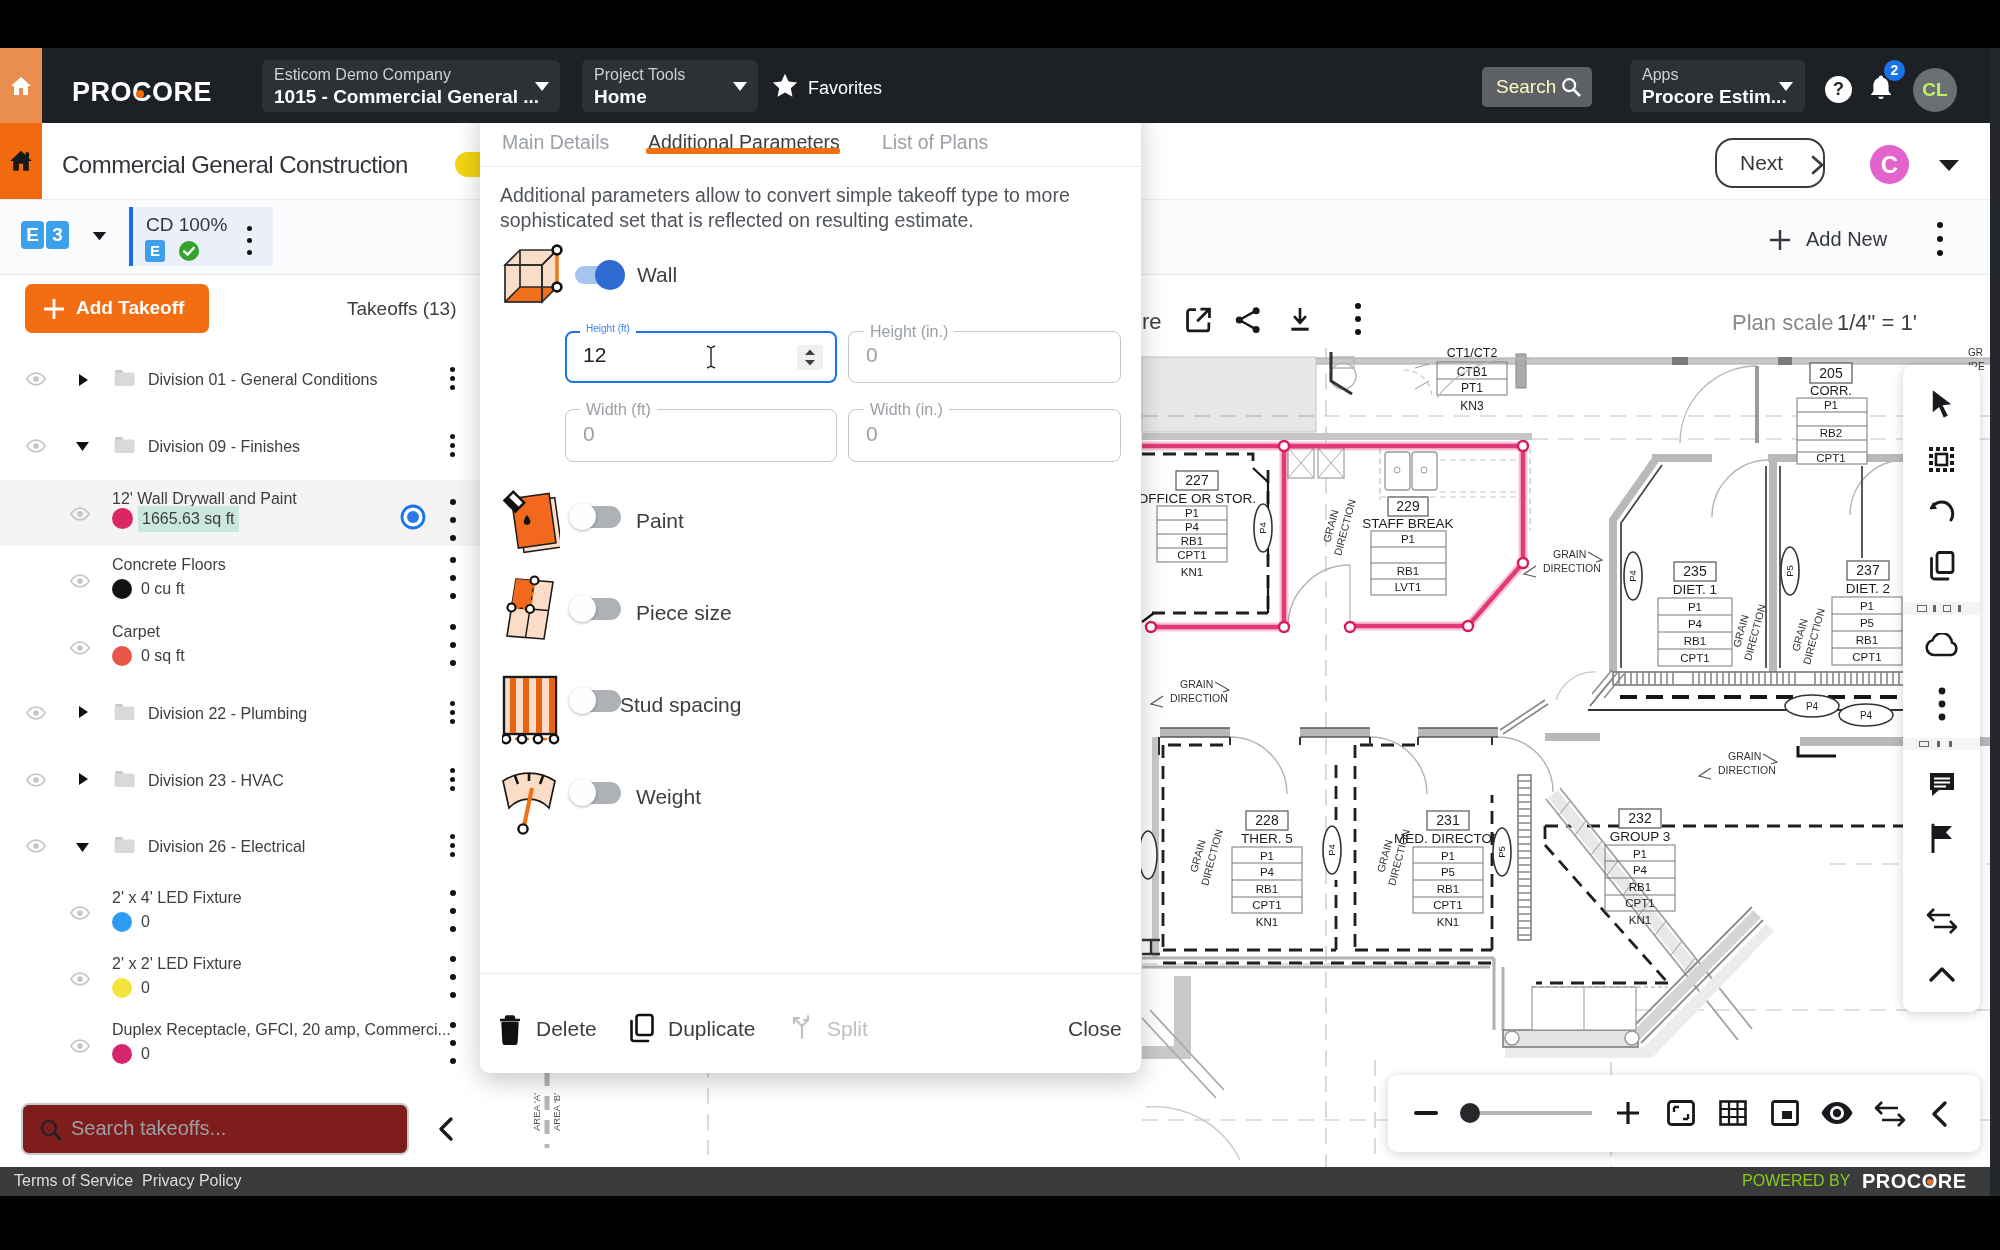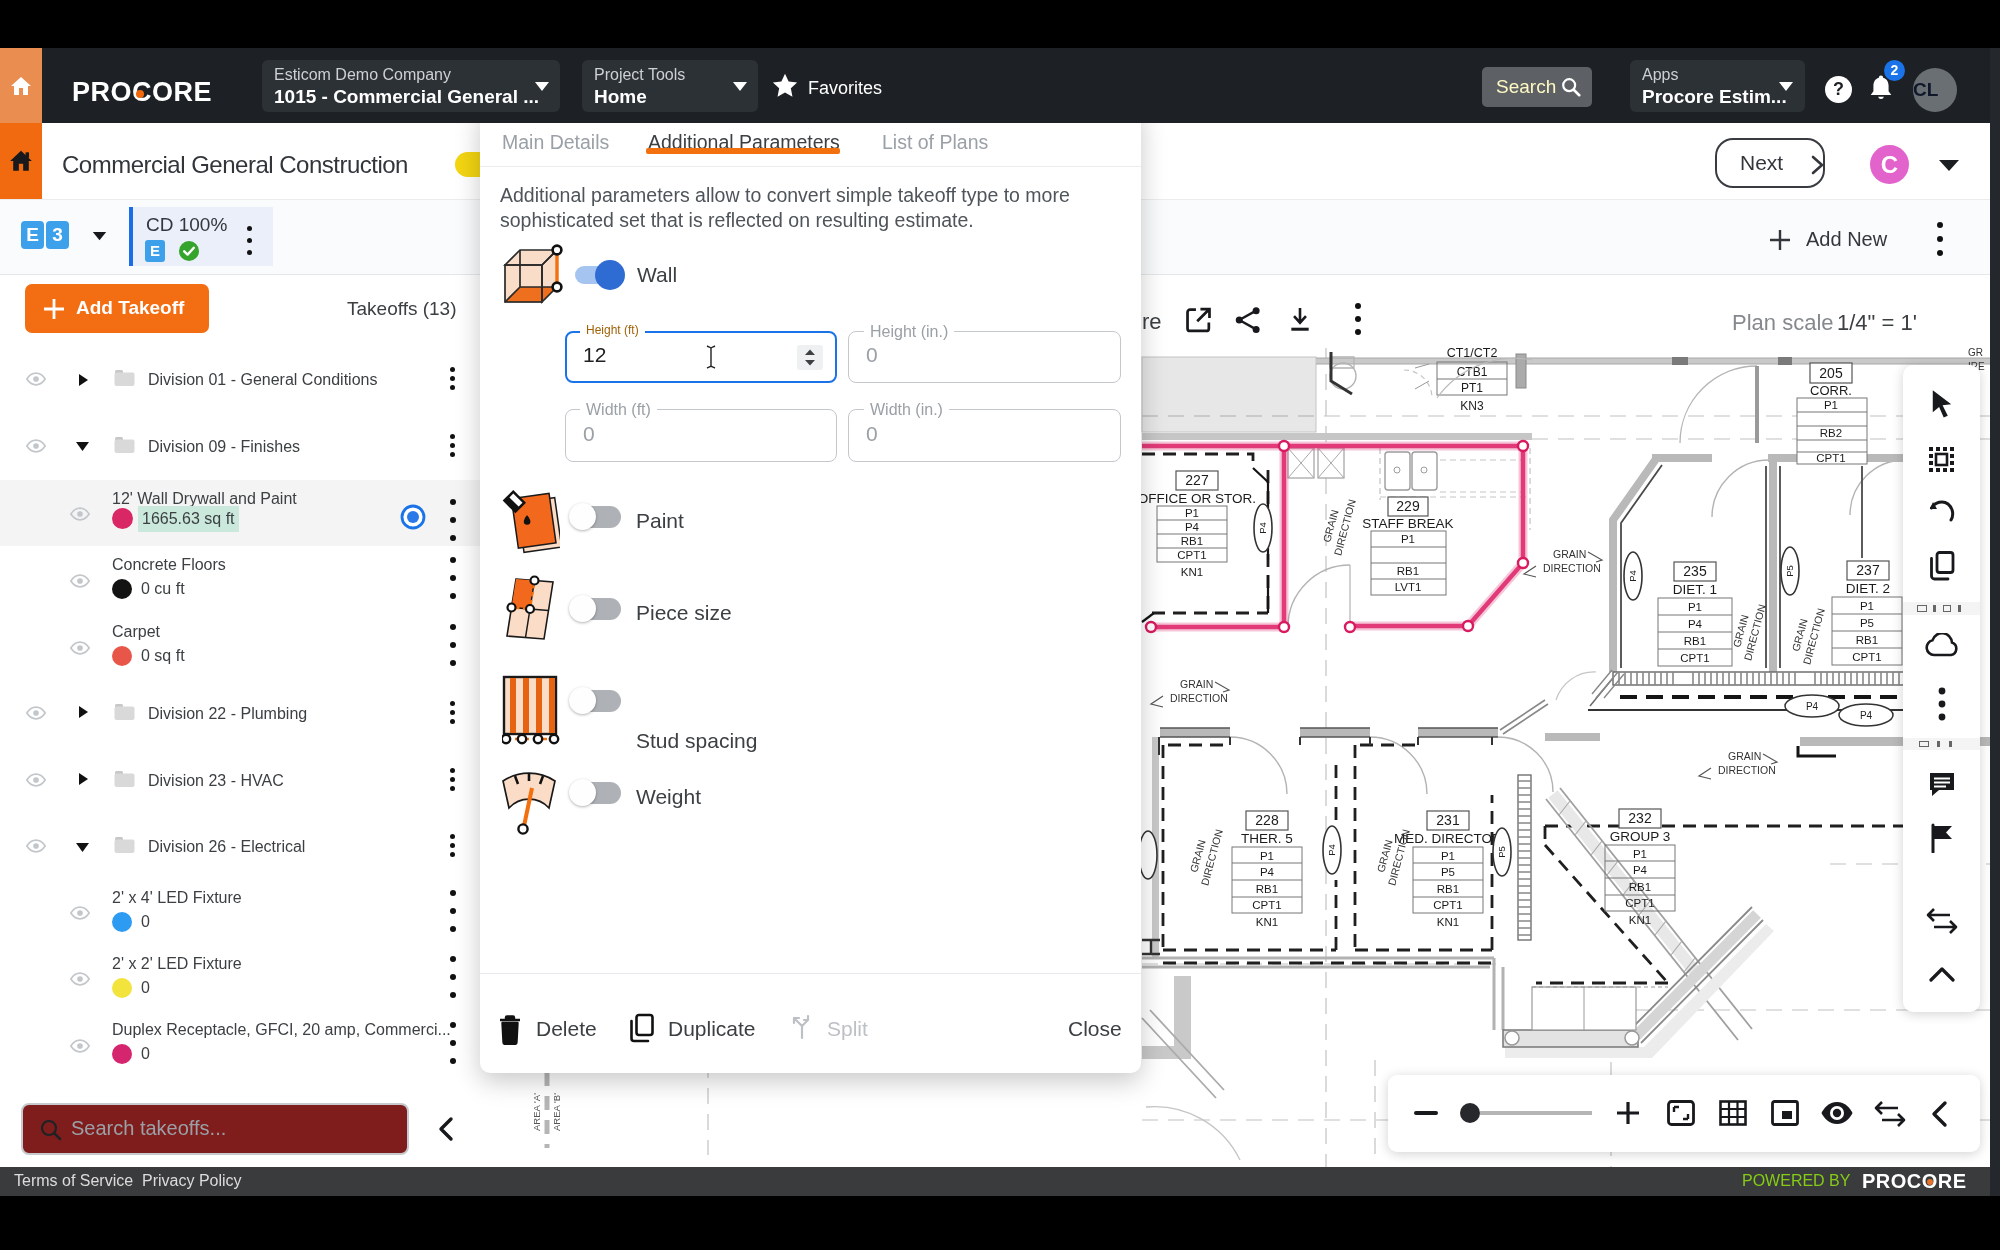--- a/index.html
+++ b/index.html
@@ -754,21 +754,21 @@
       <circle cx="55" cy="9" r="4.4" fill="#fff" stroke="#111" stroke-width="2.6"></circle>
       <circle cx="55" cy="46" r="4.4" fill="#fff" stroke="#111" stroke-width="2.6"></circle>
     </svg>
     <div class="abs" style="left:95px;top:155px;width:49px;height:30px;">
       <div class="abs" style="left:0;top:6px;width:48px;height:18px;border-radius:9px;background:#a5c4f0;"></div>
       <div class="abs" style="left:20px;top:0;width:30px;height:30px;border-radius:50%;background:#2e6bd3;"></div>
     </div>
     <div class="abs" style="left:157px;top:158px;">Wall</div>
 
     <div class="abs" style="left:85px;top:226px;width:272px;height:52px;border:2.5px solid #1a73e8;border-radius:8px;"></div>
-    <div class="abs" style="left:100px;top:218px;background:#fff;padding:0 6px;font-size:12px;color:#a16207;">Height (ft)</div>
+    <div class="abs" style="left:100px;top:218px;background:#fff;padding:0 6px;font-size:10px;color:#3b82f6;">Height (ft)</div>
     <div class="abs" style="left:103px;top:238px;font-size:21px;color:#202124;">12</div>
     <div class="abs" style="left:317px;top:240px;width:26px;height:25px;background:#eef0f2;border-radius:3px;">
       <svg width="26" height="25" viewBox="0 0 26 25">
           <path d="M8 10 L13 4.5 L18 10 Z" fill="#3c4043"></path>
           <path d="M8 15 L13 20.5 L18 15 Z" fill="#3c4043"></path>
         </svg>
     </div>
     <svg class="abs" style="left:224px;top:239px;" width="14" height="26" viewBox="0 0 14 26">
         <path d="M3 2 C5 3 6 3 7 4 C8 3 9 3 11 2 M7 4 V22 M3 24 C5 23 6 23 7 22 C8 23 9 23 11 24" fill="none" stroke="#202124" stroke-width="1.4"></path>
       </svg>
@@ -827,21 +827,21 @@
       <line x1="4" y1="64" x2="52" y2="64" stroke="#f3700f" stroke-width="2.4" stroke-dasharray="5 4"></line>
       <circle cx="4" cy="64" r="4.2" fill="#fff" stroke="#111" stroke-width="2.4"></circle>
       <circle cx="20" cy="64" r="4.2" fill="#fff" stroke="#111" stroke-width="2.4"></circle>
       <circle cx="36" cy="64" r="4.2" fill="#fff" stroke="#111" stroke-width="2.4"></circle>
       <circle cx="52" cy="64" r="4.2" fill="#fff" stroke="#111" stroke-width="2.4"></circle>
     </svg>
     <div class="abs" style="left:90px;top:584px;width:51px;height:23px;">
       <div class="abs" style="left:0;top:1px;width:51px;height:22px;border-radius:11px;background:#aeb1b5;"></div>
       <div class="abs" style="left:-1px;top:-2px;width:27px;height:27px;border-radius:50%;background:#fefefe;box-shadow:0 1px 3px rgba(0,0,0,.3);"></div>
     </div>
-    <div class="abs" style="left:156px;top:588px;margin-top:36px;">Stud spacing</div>
+    <div class="abs" style="left:140px;top:588px;">Stud spacing</div>
 
     <svg class="abs" style="left:21px;top:659px;" width="60" height="74" viewBox="0 0 60 74">
       <path d="M8 44 L2 17 A47 47 0 0 1 54 17 L48 44 A27 27 0 0 0 8 44 Z" fill="#fbdcc6" stroke="#1a1a1a" stroke-width="1.7"></path>
       <line x1="14" y1="12" x2="17" y2="20" stroke="#111" stroke-width="2.6"></line>
       <line x1="28" y1="9" x2="28" y2="17" stroke="#111" stroke-width="2.6"></line>
       <line x1="42" y1="12" x2="39" y2="20" stroke="#111" stroke-width="2.6"></line>
       <line x1="31" y1="24" x2="23" y2="62" stroke="#f3700f" stroke-width="4"></line>
       <circle cx="22" cy="65" r="4.6" fill="#fff" stroke="#111" stroke-width="2.4"></circle>
     </svg>
     <div class="abs" style="left:90px;top:676px;width:51px;height:23px;">
@@ -909,21 +909,21 @@
       <svg class="abs" style="left:148px;top:21px;" width="16" height="11" viewBox="0 0 16 11">
           <path d="M1 1 L8 10 L15 1 Z" fill="#fff"></path>
         </svg>
     </div>
     <div class="abs" style="left:1825px;top:28px;width:27px;height:27px;border-radius:50%;background:#fff;color:#1d2125;font-size:18px;font-weight:bold;text-align:center;line-height:27px;">?</div>
     <svg class="abs" style="left:1868px;top:25px;" width="26" height="30" viewBox="0 0 24 26">
         <path d="M12 1.5 a2 2 0 0 1 2 2 C17.5 4.5 19 7.5 19 11 V16 L21.5 19.5 H2.5 L5 16 V11 C5 7.5 6.5 4.5 10 3.5 a2 2 0 0 1 2-2 Z" fill="#fff"></path>
         <path d="M9.3 21 a2.8 3 0 0 0 5.4 0 Z" fill="#fff"></path>
       </svg>
     <div class="abs" style="left:1884px;top:12px;width:21px;height:21px;border-radius:50%;background:#1a73e8;color:#fff;font-size:14px;font-weight:bold;text-align:center;line-height:21px;">2</div>
-    <div class="abs" style="left:1913px;top:20px;width:44px;height:44px;border-radius:50%;background:#696f73;color:#0f172a;font-size:19px;font-weight:bold;line-height:44px;">CL</div>
+    <div class="abs" style="left:1913px;top:20px;width:44px;height:44px;border-radius:50%;background:#696f73;color:#bef264;font-size:19px;font-weight:bold;text-align:center;line-height:44px;">CL</div>
   </div>
 
   <div class="abs" style="left:0;top:123px;width:42px;height:76px;background:#f26a0f;z-index:41;">
     <svg class="abs" style="left:8px;top:25px;" width="26" height="26" viewBox="0 0 24 24">
         <path d="M12 2.5 L2 12 H4.8 V21 H10 V14.5 H14 V21 H19.2 V12 H22 Z" fill="#17191c"></path>
         <rect x="16.2" y="4" width="3.2" height="5" fill="#17191c"></rect>
       </svg>
   </div>
 
   <div class="abs" style="left:0;top:1167px;width:1990px;height:29px;background:#3a3b3c;z-index:45;">

